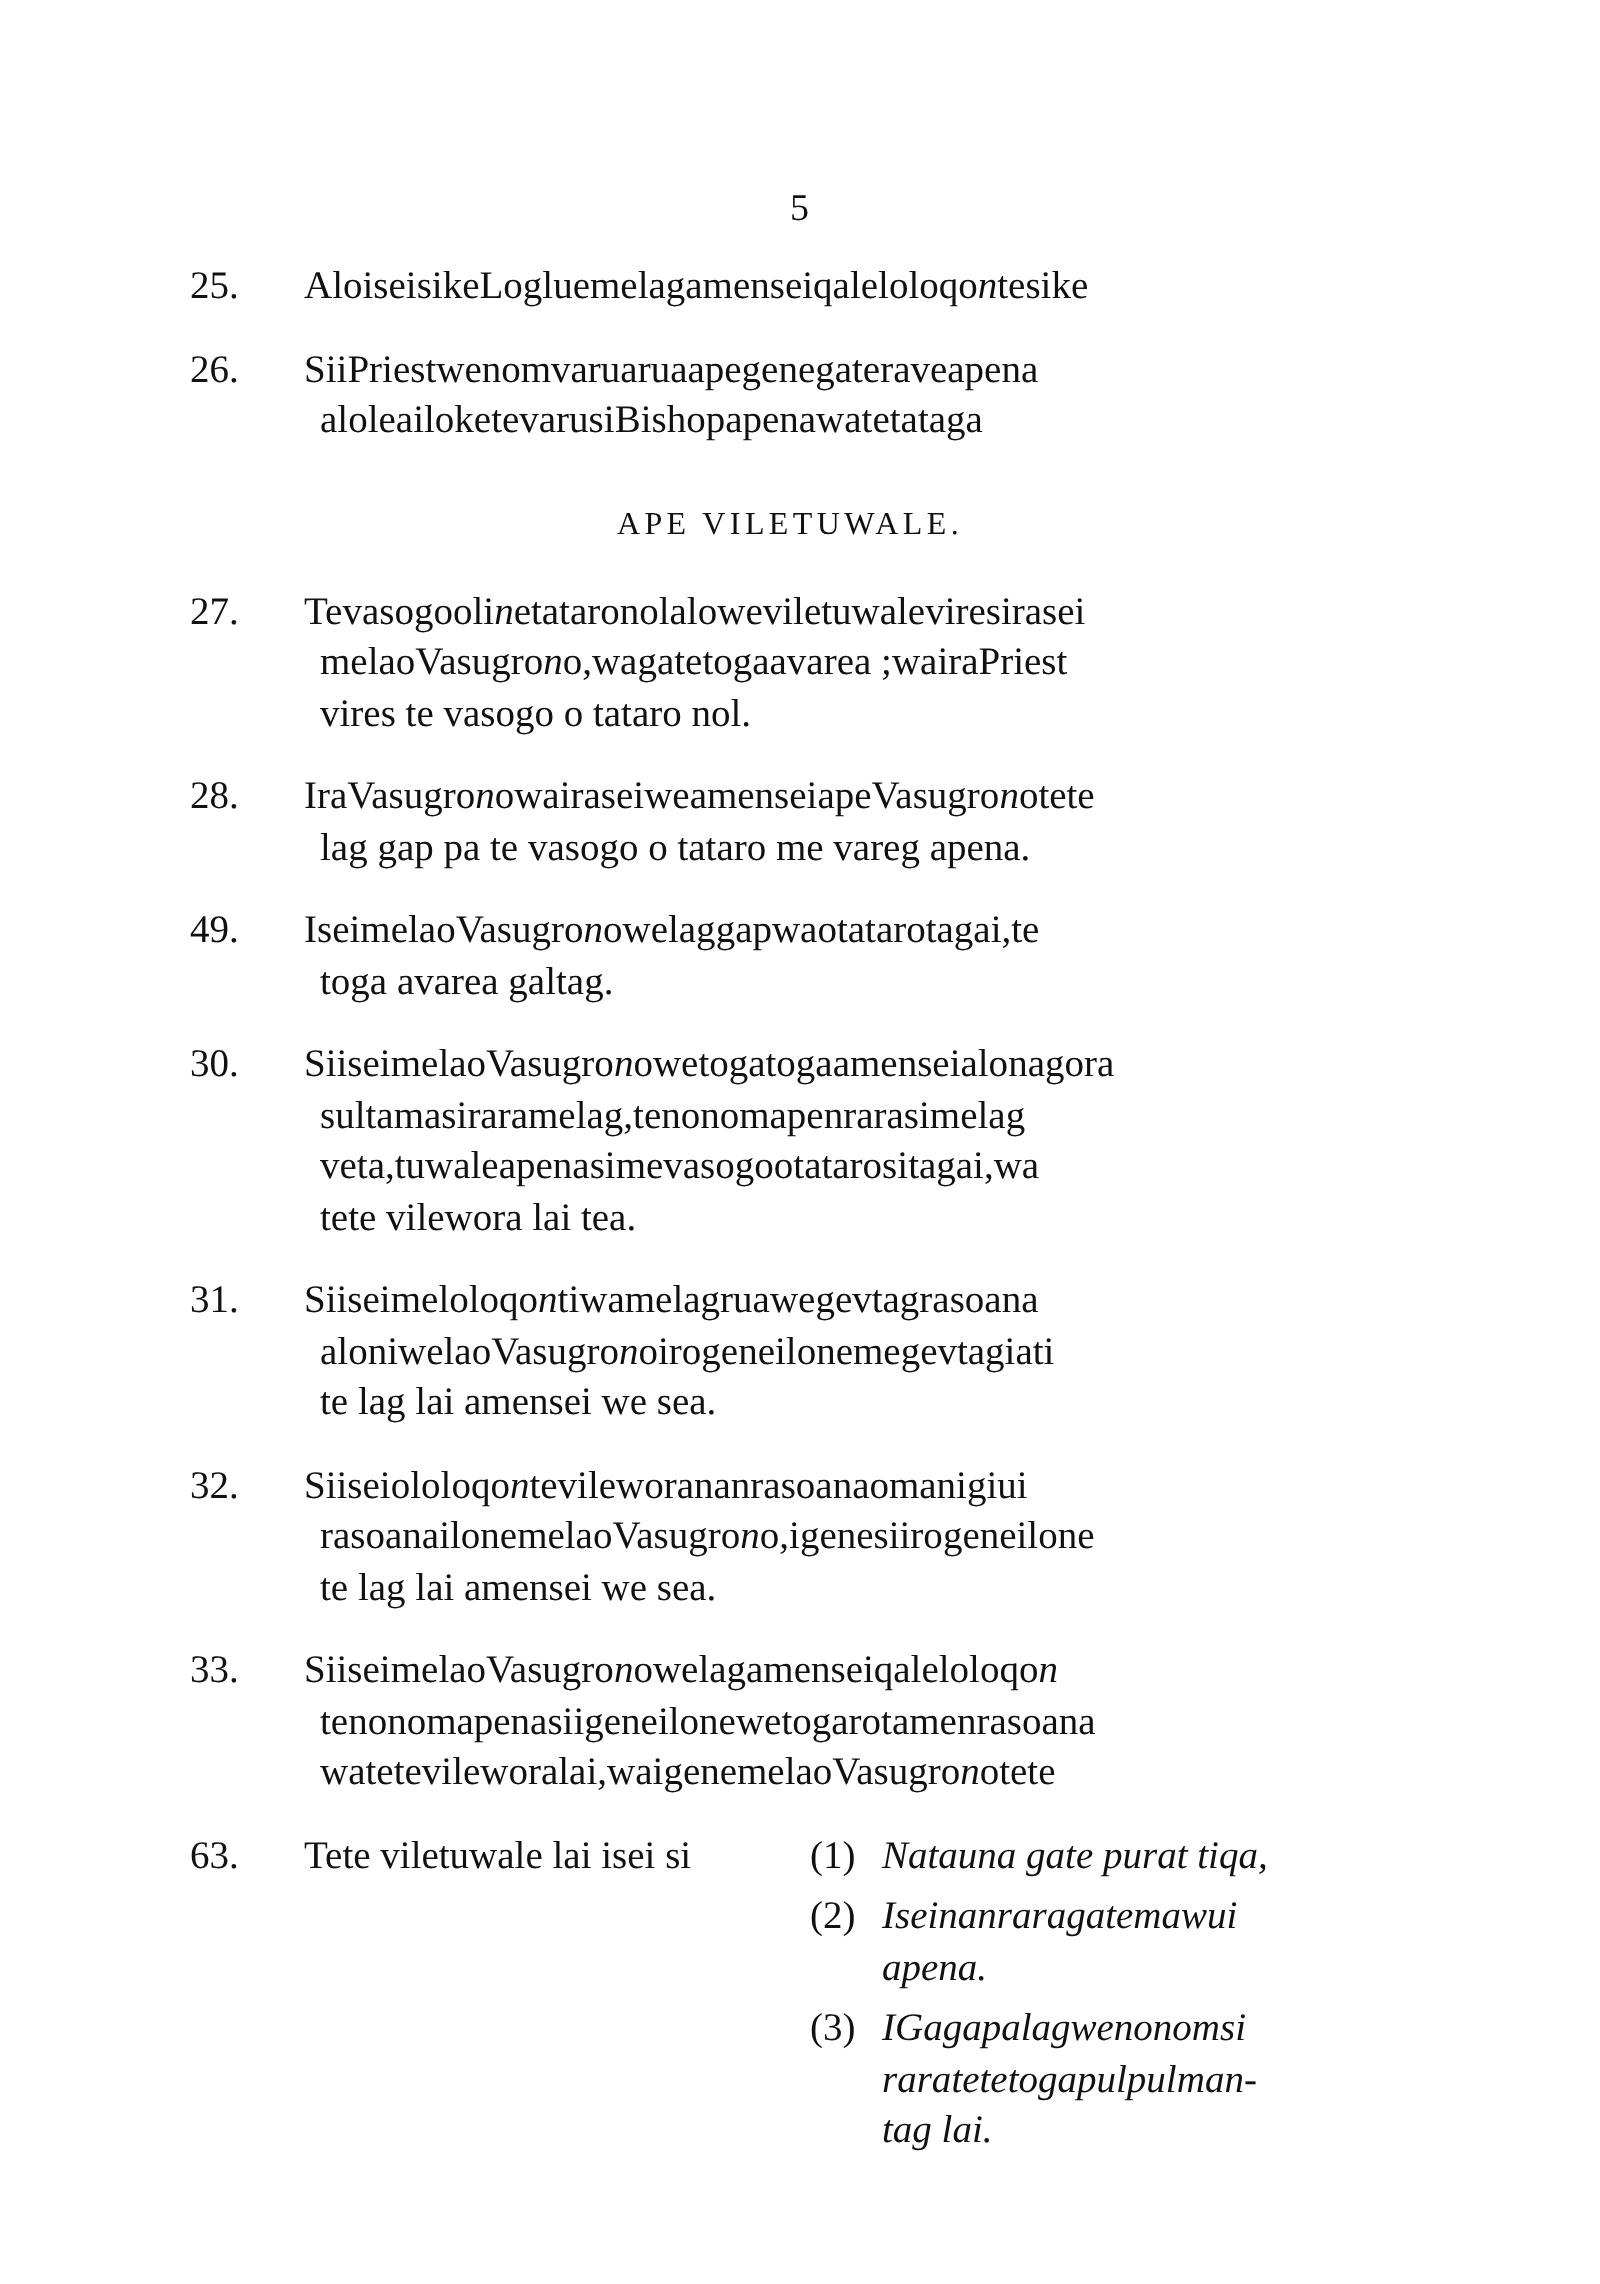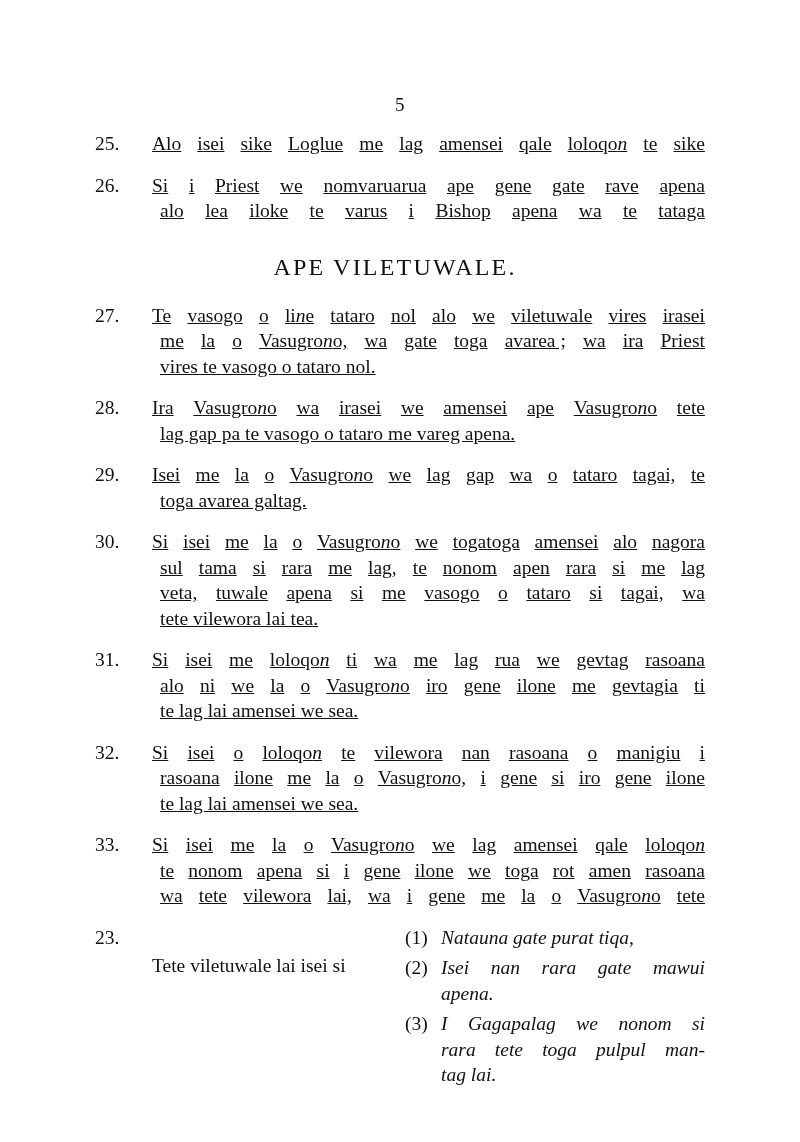--- a/index.html
+++ b/index.html
@@ -36,21 +36,20 @@
     left: 95px;
     top: 131px;
     width: 610px;
   }
 
   
   .clause {
     position: relative;
     padding-left: 57px;
     margin-bottom: 16px;
-    text-decoration: underline;
   }
   .clause-num {
     position: absolute;
     left: 0;
     top: 0;
     width: 45px;
     text-align: left;
     font-size: 19.5px;
     line-height: 25.5px;
   }
@@ -71,28 +70,27 @@
     margin-left: -8px;
   }
 
   
   .ln {
     display: block;
     white-space: nowrap;
   }
   .ln.just {
     display: flex;
-    justify-content: space-between;
   }
   .ln.just > span { white-space: pre; }
 
   
   .section-heading {
     text-align: center;
-    font-size: 24px;
+    font-size: 16px;
     letter-spacing: 2.2px;
     margin: 30px 0 22px 0;
     padding-right: 10px;
   }
 
   
   .itn {
     font-style: italic;
   }
 
@@ -102,21 +100,20 @@
     padding-left: 57px;
     margin-bottom: 16px;
   }
   .c34-lead {
     position: absolute;
     left: 57px;
     top: 0;
     font-size: 19.5px;
     line-height: 25.5px;
     white-space: nowrap;
-    margin-top: 28px;
   }
   .sublist {
     margin-left: 253px;
     width: 300px;
   }
   .subitem {
     position: relative;
     padding-left: 36px;
     font-size: 19.5px;
     line-height: 25.5px;
@@ -247,21 +244,21 @@
               <span>ape</span>
               <span>Vasugro<i class="itn">n</i>o</span>
               <span>tete</span>
             </span>
           <span class="ln">lag gap pa te vasogo o tataro me vareg apena.</span>
         </div>
       </div>
     </div>
 
     <div class="clause">
-      <div class="clause-num">29.</div>
+      <div class="clause-num">49.</div>
       <div class="clause-body">
         <div class="para">
           <span class="ln just firstline">
               <span>Isei</span>
               <span>me</span>
               <span>la</span>
               <span>o</span>
               <span>Vasugro<i class="itn">n</i>o</span>
               <span>we</span>
               <span>lag</span>
@@ -443,21 +440,21 @@
               <span>la</span>
               <span>o</span>
               <span>Vasugro<i class="itn">n</i>o</span>
               <span>tete</span>
             </span>
         </div>
       </div>
     </div>
 
     <div class="c34">
-      <div class="clause-num">23.</div>
+      <div class="clause-num">63.</div>
       <div class="c34-lead">Tete viletuwale lai isei si</div>
       <div class="sublist">
 
         <div class="subitem">
           <span class="subitem-num">(1)</span>
           <span class="subitem-body">Natauna gate purat tiqa,</span>
         </div>
 
         <div class="subitem">
           <span class="subitem-num">(2)</span>

